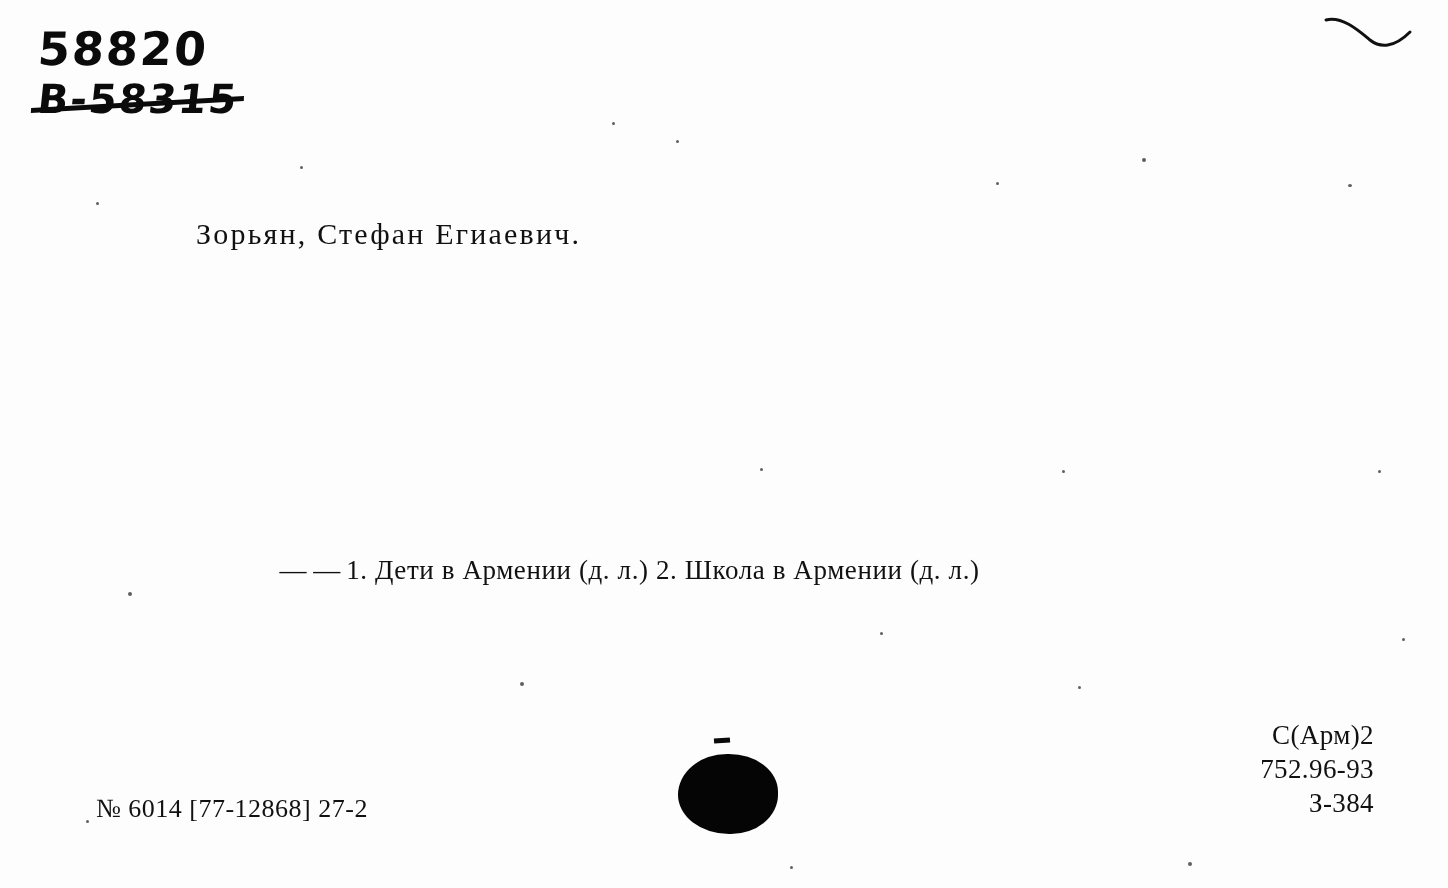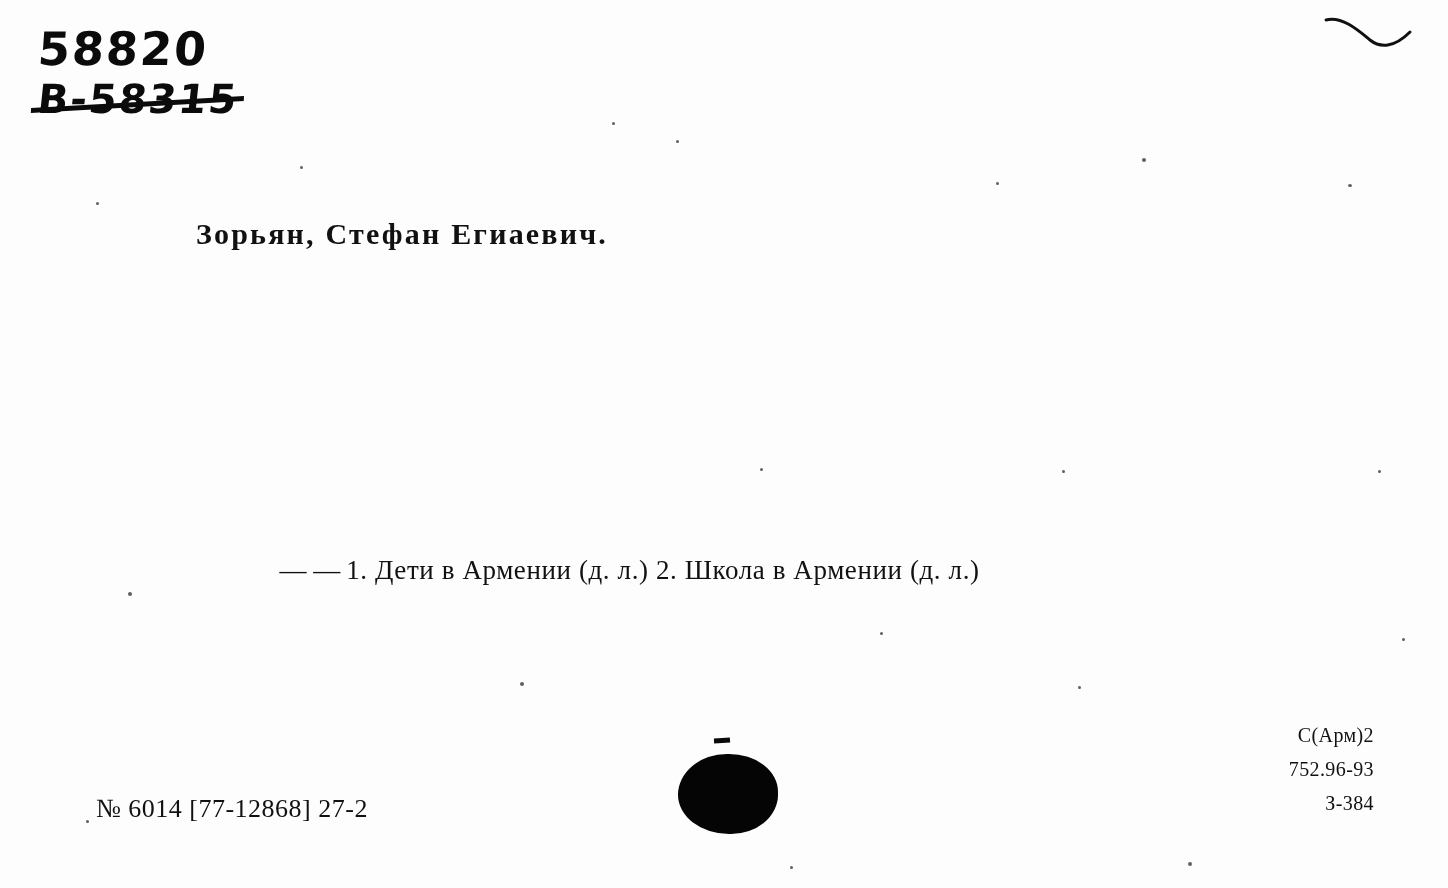--- a/index.html
+++ b/index.html
@@ -71,21 +71,21 @@
   #record {
     position: absolute;
     left: 196px;
     top: 212px;
     width: 1190px;
     font-size: 30px;
     line-height: 44px;
     letter-spacing: .4px;
   }
   #author {
-    font-weight: 700;
+    font-weight: 400;
     letter-spacing: 2.2px;
     font-size: 30px;
     margin-bottom: 16px;
   }
   .body-line {
     white-space: pre;
   }
   .indent {
     display: inline-block;
     width: 44px;
@@ -115,21 +115,21 @@
     letter-spacing: .5px;
     white-space: pre;
   }
 
   
   #classification {
     position: absolute;
     right: 74px;
     top: 718px;
     text-align: right;
-    font-size: 20px;
+    font-size: 27px;
     line-height: 34px;
     letter-spacing: .4px;
   }
 
   
   #blot {
     position: absolute;
     left: 678px;
     top: 754px;
     width: 100px;

